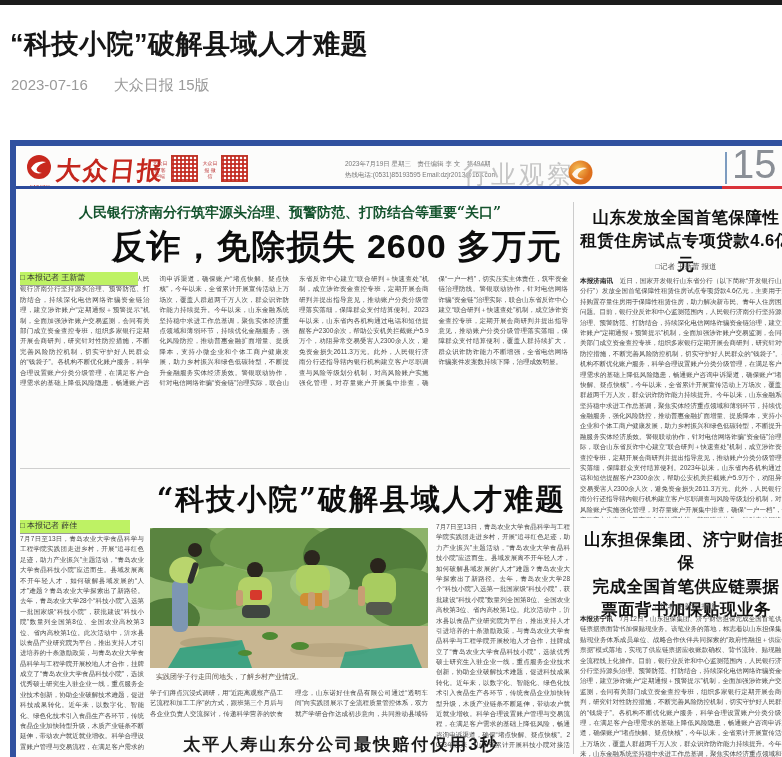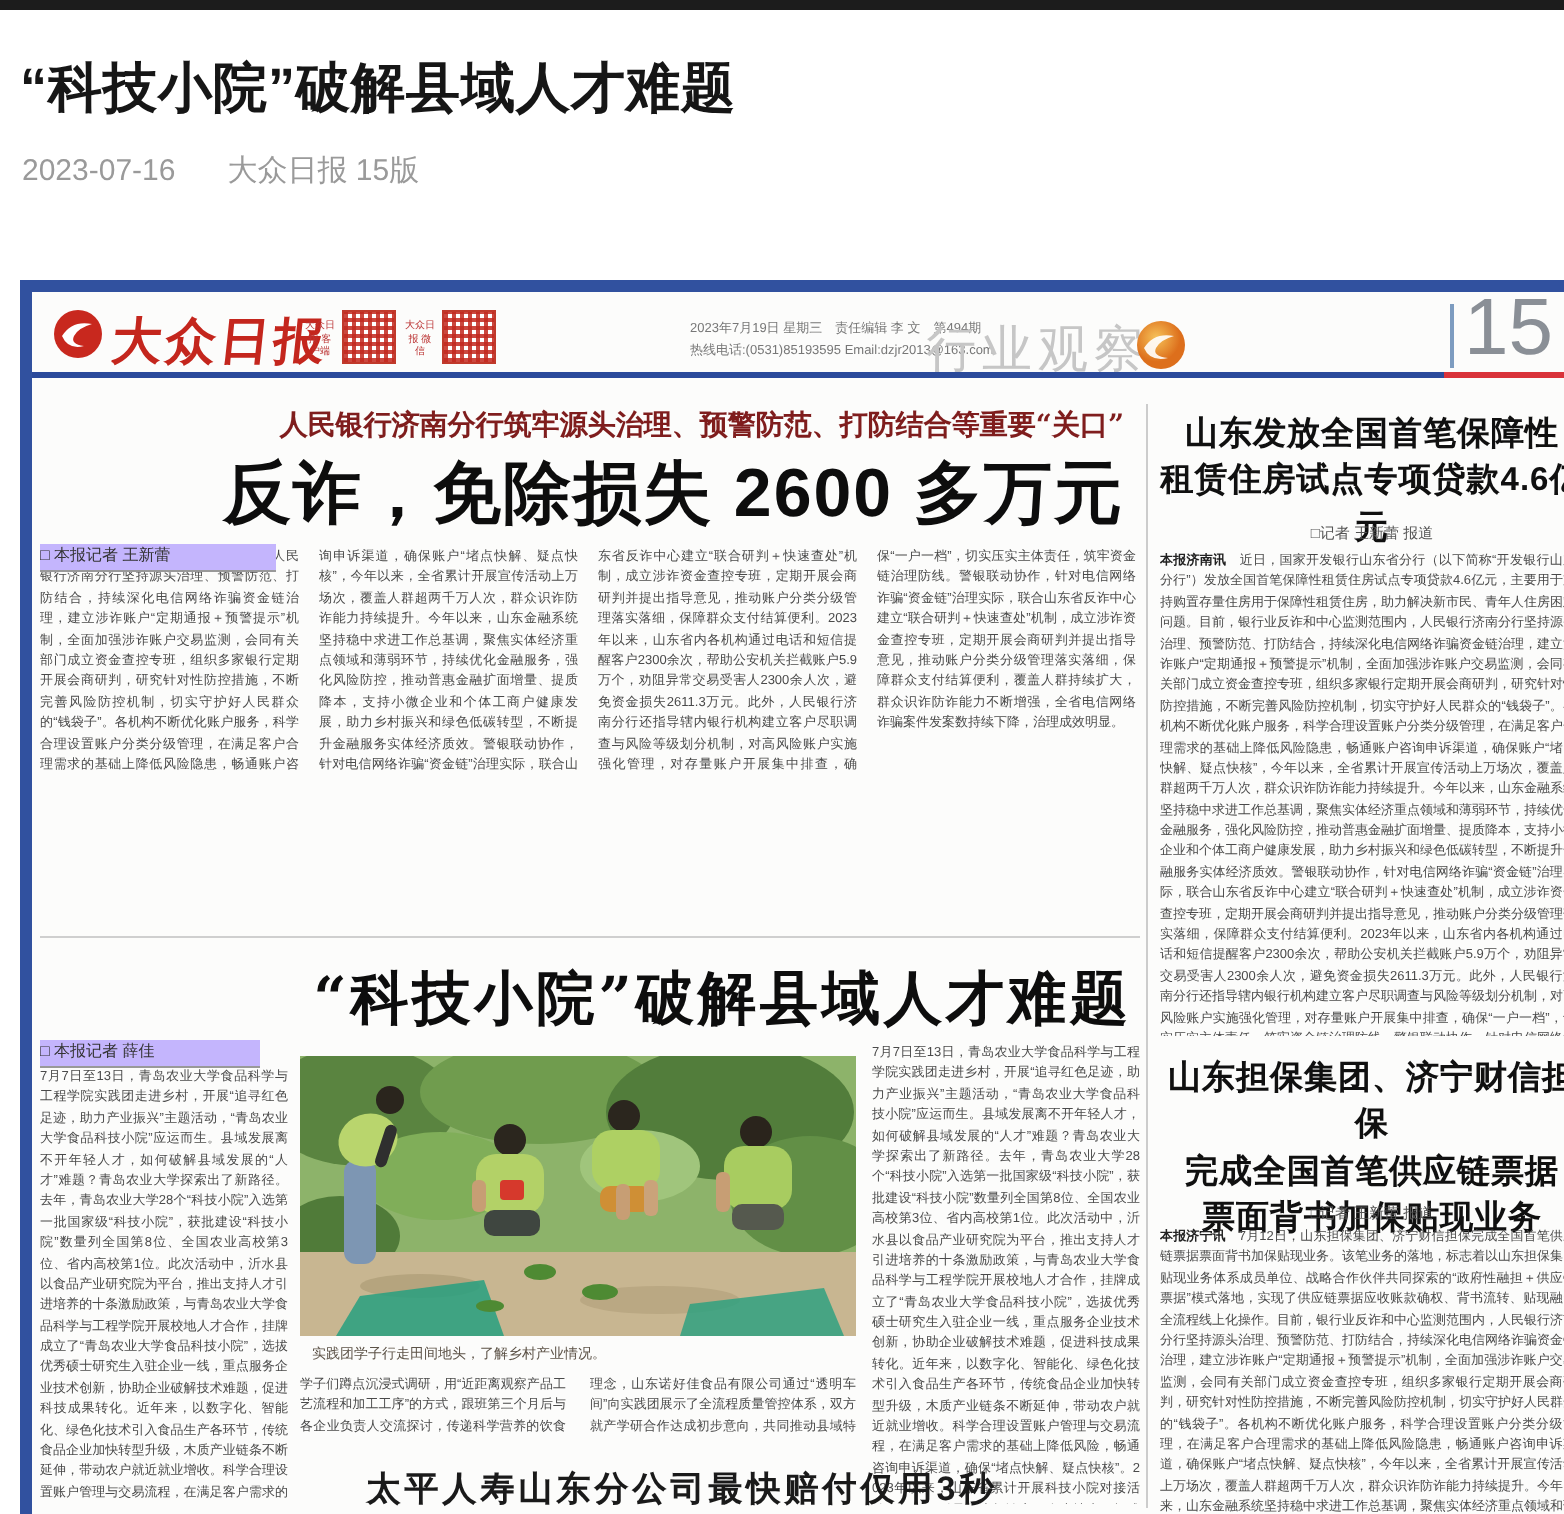--- a/index.html
+++ b/index.html
@@ -21,23 +21,23 @@
     repeating-linear-gradient(90deg,rgba(194,40,30,.85) 0 2px,#fff 2px 4px);}
   .qrlabel{font-size:5px;color:#b33;line-height:1.3;width:16px;text-align:center;}
   .mastline{font-size:6.5px;color:#777;white-space:nowrap;}
   #sectionwatch{left:447px;top:12px;font-size:25px;color:#c6c6c6;letter-spacing:3px;font-weight:500;}
   #sectionbrand{left:580px;top:9px;font-size:28px;font-weight:bold;color:#14387c;letter-spacing:1px;}
   #pageno{left:716px;top:-4px;font-size:40px;color:#8a8f96;font-weight:500;}
   #pagenobar{left:709px;top:6px;width:2px;height:32px;background:#7d9cc0;}
   #rule-blue{left:0;top:40px;width:706px;height:3px;background:#2b4a9b;}
   #rule-red{left:706px;top:40px;width:74px;height:3px;background:#d9333a;}
   
-  .kicker{font-size:14px;font-weight:600;color:#7f1d1d;text-align:right;font-family:"DejaVu Serif",serif;}
+  .kicker{font-size:14px;font-weight:600;color:#14532d;text-align:center;font-family:"DejaVu Serif",serif;}
   .bighead{font-weight:bold;color:#0d0d0d;text-align:right;}
-  .byline{font-size:8px;color:#333;background:#c4b5fd;border-bottom:1px solid #999;padding-bottom:2px;z-index:3;}
+  .byline{font-size:8px;color:#333;background:#bef264;border-bottom:1px solid #999;padding-bottom:2px;z-index:3;}
   .tiny{font-size:6.5px;line-height:1.6;color:#4a4a4a;text-align:justify;word-break:break-all;overflow:hidden;}
   .tiny b{color:#222;}
   .cols4{column-count:4;column-gap:10px;}
   .cols2{column-count:2;column-gap:12px;}
   .sep{background:#cfcfcf;height:1px;}
   .sidehead{font-size:16.5px;font-weight:bold;color:#101010;text-align:center;line-height:1.42;letter-spacing:.5px;}
   .sidebyline{font-size:7.5px;color:#555;text-align:center;}
   .caption{font-size:7px;color:#5c5247;}
   #bottomhead{font-size:17px;font-weight:bold;color:#1a1a1a;letter-spacing:2px;text-align:center;}
   #vline{left:557px;top:56px;width:1px;height:552px;background:#ccc;}

